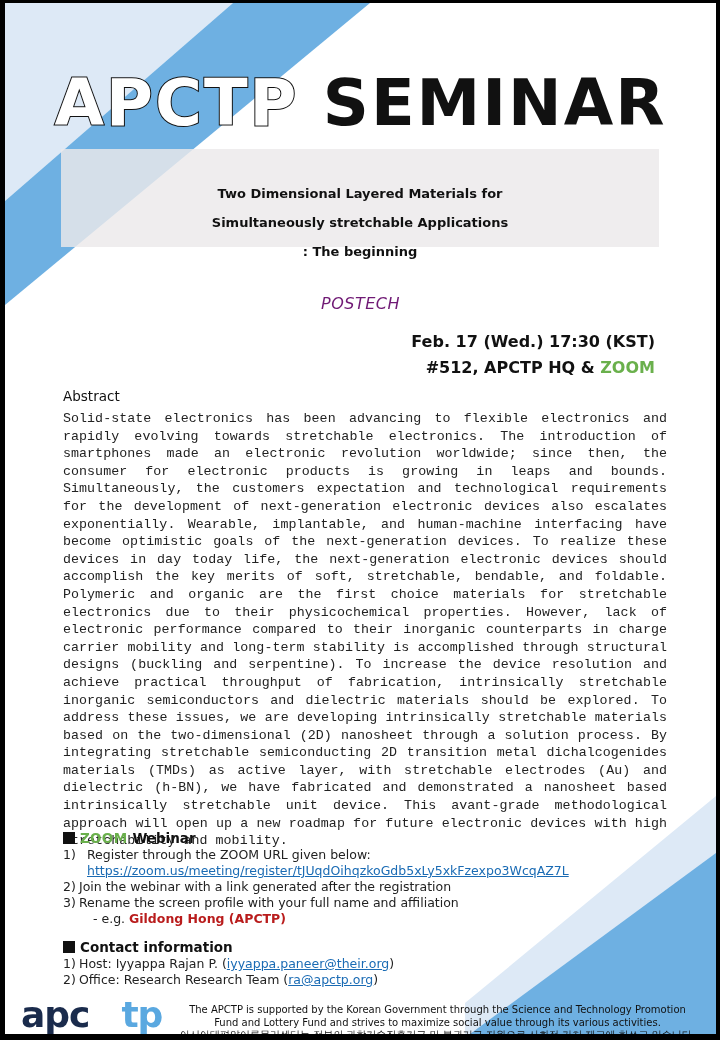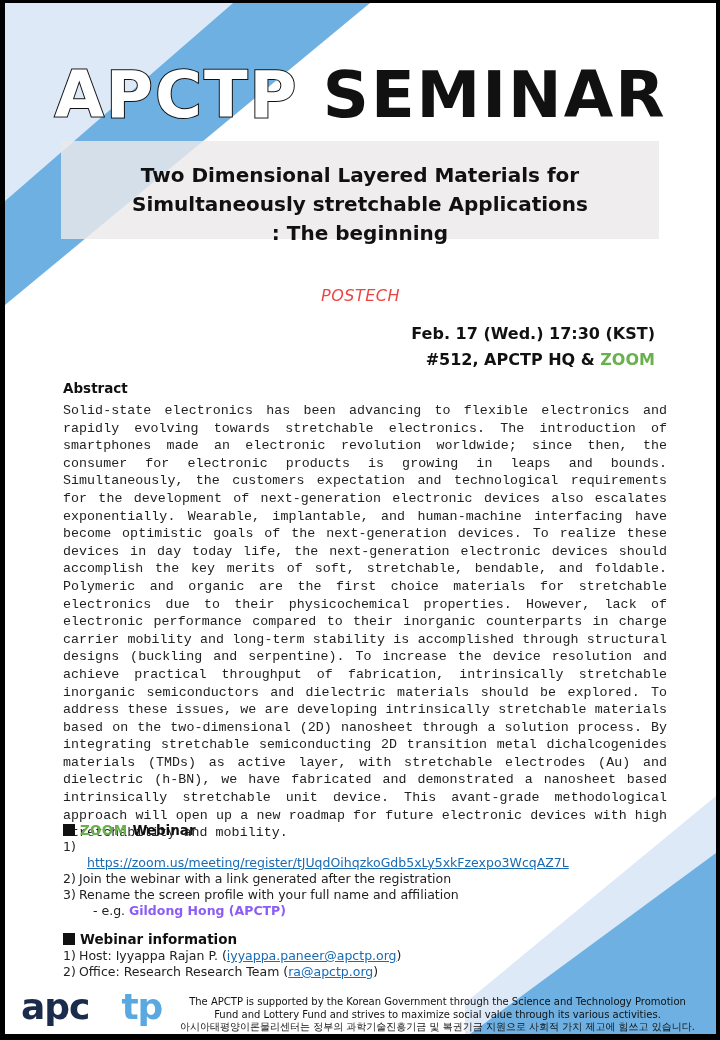--- a/index.html
+++ b/index.html
@@ -1,60 +1,60 @@
 <!DOCTYPE html>
 <html><head>
 <meta charset="utf-8">
 <style>
   html, body { margin: 0; padding: 0; }
   body { width: 720px; height: 1040px; background: #000; position: relative; overflow: hidden;
          font-family: "DejaVu Sans", sans-serif; }
   .page { position: absolute; left: 5px; top: 3px; width: 711px; height: 1031px; background: #fff; overflow: hidden; }
   .bg { position: absolute; left: 0; top: 0; width: 711px; height: 1031px; }
-  .content { position: absolute; left: 0; top: 8px; width: 711px; height: 771px; }
+  .content { position: absolute; left: 0; top: 16px; width: 711px; height: 771px; }
 
   .title { position: absolute; top: 52px; left: 0; width: 711px; text-align: center; font-family: "DejaVu Sans", sans-serif;
            font-weight: bold; font-size: 64px; letter-spacing: 2px; line-height: 1; white-space: nowrap; }
   .title .outline { color: #fff; -webkit-text-stroke: 2px #111; paint-order: stroke fill; }
   .title .solid { color: #111; }
 
   .talk-box { position: absolute; left: 56px; top: 130px; width: 598px; height: 98px;
               background: rgba(235,233,234,0.82); text-align: center; }
-  .talk-title { margin: 0; padding-top: 20px; font-family: "DejaVu Sans", sans-serif; font-weight: bold;
-                font-size: 20px; line-height: 29px; color: #111; }
+  .talk-title { margin: 16px; padding-top: 14px; font-family: "DejaVu Sans", sans-serif; font-weight: bold;
+                font-size: 13px; line-height: 29px; color: #111; }
   .talk-title span { display: block; }
 
   .speaker { position: absolute; top: 244px; left: 0; width: 711px; text-align: center; font-weight: bold;
              font-size: 22px; color: #111; }
   .affil { position: absolute; top: 275px; left: 0; width: 711px; text-align: center; font-style: italic;
-           font-size: 16px; color: #ef4444; letter-spacing: 0.5px; font-weight: normal; }
+           font-size: 16px; color: #701a75; letter-spacing: 0.5px; font-weight: normal; }
 
   .when { position: absolute; right: 61px; top: 310px; text-align: right; font-weight: bold; font-size: 16px;
           color: #111; line-height: 26px; }
   .when .zoom-word { color: #6ab04c; }
 
-  .abstract-h { position: absolute; left: 58px; top: 369px; font-weight: bold; font-size: 13.5px; color: #111; }
+  .abstract-h { position: absolute; left: 58px; top: 369px; font-weight: normal; font-size: 13.5px; color: #111; }
   .abstract { position: absolute; left: 58px; top: 391px; width: 604px; font-size: 13.3px; line-height: 17.6px;
               color: #222; text-align: justify; margin: 0; letter-spacing: 0.05px; font-family: Liberation Mono, monospace; }
 
   .sec-h { position: absolute; left: 58px; font-weight: bold; font-size: 13.5px; color: #111; display: flex; align-items: center; gap: 5px; }
   .sec-h .sq { width: 12px; height: 12px; background: #111; display: inline-block; }
   .sec-h .zoom-logo { color: #6ab04c; font-weight: bold; letter-spacing: 0.3px; }
   .webinar-h { top: 811px; }
   .contact-h { top: 920px; }
 
   .list { position: absolute; left: 58px; margin: 0; padding: 0; list-style: none; font-size: 12.5px; color: #222; line-height: 16px; }
   .webinar-list { top: 828px; }
   .contact-list { top: 937px; }
   .list li { display: flex; }
   .list .num { width: 24px; flex: none; }
   .list .num.tight { width: 16px; }
   .list .sub { padding-left: 24px; }
   .list a { color: #1a6bb4; text-decoration: underline; }
-  .list b { color: #8b5cf6; }
+  .list b { color: #b91c1c; }
 
   .logo { position: absolute; left: 16px; top: 978px; font-size: 36px; font-weight: bold; letter-spacing: -1px; line-height: 1; }
   .logo .dark { color: #1a2b4c; }
   .logo .light { color: #5aa8e0; margin-left: 32px; }
 
   .footer { position: absolute; left: 160px; top: 985px; width: 545px; text-align: center; font-size: 10px; line-height: 12.5px; color: #111; }
   .footer span { display: block; white-space: nowrap; }
 </style>
 </head>
 <body>
@@ -92,46 +92,47 @@
     <p class="abstract">Solid-state electronics has been advancing to flexible electronics and rapidly evolving towards stretchable electronics. The introduction of smartphones made an electronic revolution worldwide; since then, the consumer for electronic products is growing in leaps and bounds. Simultaneously, the customers expectation and technological requirements for the development of next-generation electronic devices also escalates exponentially. Wearable, implantable, and human-machine interfacing have become optimistic goals of the next-generation devices. To realize these devices in day today life, the next-generation electronic devices should accomplish the key merits of soft, stretchable, bendable, and foldable. Polymeric and organic are the first choice materials for stretchable electronics due to their physicochemical properties. However, lack of electronic performance compared to their inorganic counterparts in charge carrier mobility and long-term stability is accomplished through structural designs (buckling and serpentine). To increase the device resolution and achieve practical throughput of fabrication, intrinsically stretchable inorganic semiconductors and dielectric materials should be explored. To address these issues, we are developing intrinsically stretchable materials based on the two-dimensional (2D) nanosheet through a solution process. By integrating stretchable semiconducting 2D transition metal dichalcogenides materials (TMDs) as active layer, with stretchable electrodes (Au) and dielectric (h-BN), we have fabricated and demonstrated a nanosheet based intrinsically stretchable unit device. This avant-grade methodological approach will open up a new roadmap for future electronic devices with high stretchability and mobility.</p>
 
     <div class="sec-h webinar-h">
       <span class="sq"></span>
       <span class="zoom-logo">ZOOM</span>
       <span>Webinar</span>
     </div>
     <ul class="list webinar-list">
       <li>
           <span class="num">1)</span>
+          <span>Register through the ZOOM URL given below:</span>
         </li>
       <li>
           <span class="sub"><a href="#">https://zoom.us/meeting/register/tJUqdOihqzkoGdb5xLy5xkFzexpo3WcqAZ7L</a></span>
         </li>
       <li>
           <span class="num tight">2)</span>
           <span>Join the webinar with a link generated after the registration</span>
         </li>
       <li>
           <span class="num tight">3)</span>
           <span>Rename the screen profile with your full name and affiliation</span>
         </li>
       <li>
           <span class="sub" style="padding-left:30px"><span>- e.g. </span><b>Gildong Hong (APCTP)</b></span>
         </li>
     </ul>
 
     <div class="sec-h contact-h">
       <span class="sq"></span>
-      <span>Webinar information</span>
+      <span>Contact information</span>
     </div>
     <ul class="list contact-list">
       <li>
           <span class="num tight">1)</span>
           <span>Host: Iyyappa Rajan  P. (</span>
-          <a href="#">iyyappa.paneer@apctp.org</a>
+          <a href="#">iyyappa.paneer@their.org</a>
           <span>)</span>
         </li>
       <li>
           <span class="num tight">2)</span>
           <span>Office: Research  Research  Team  (</span>
           <a href="#">ra@apctp.org</a>
           <span>)</span>
         </li>
     </ul>
 

